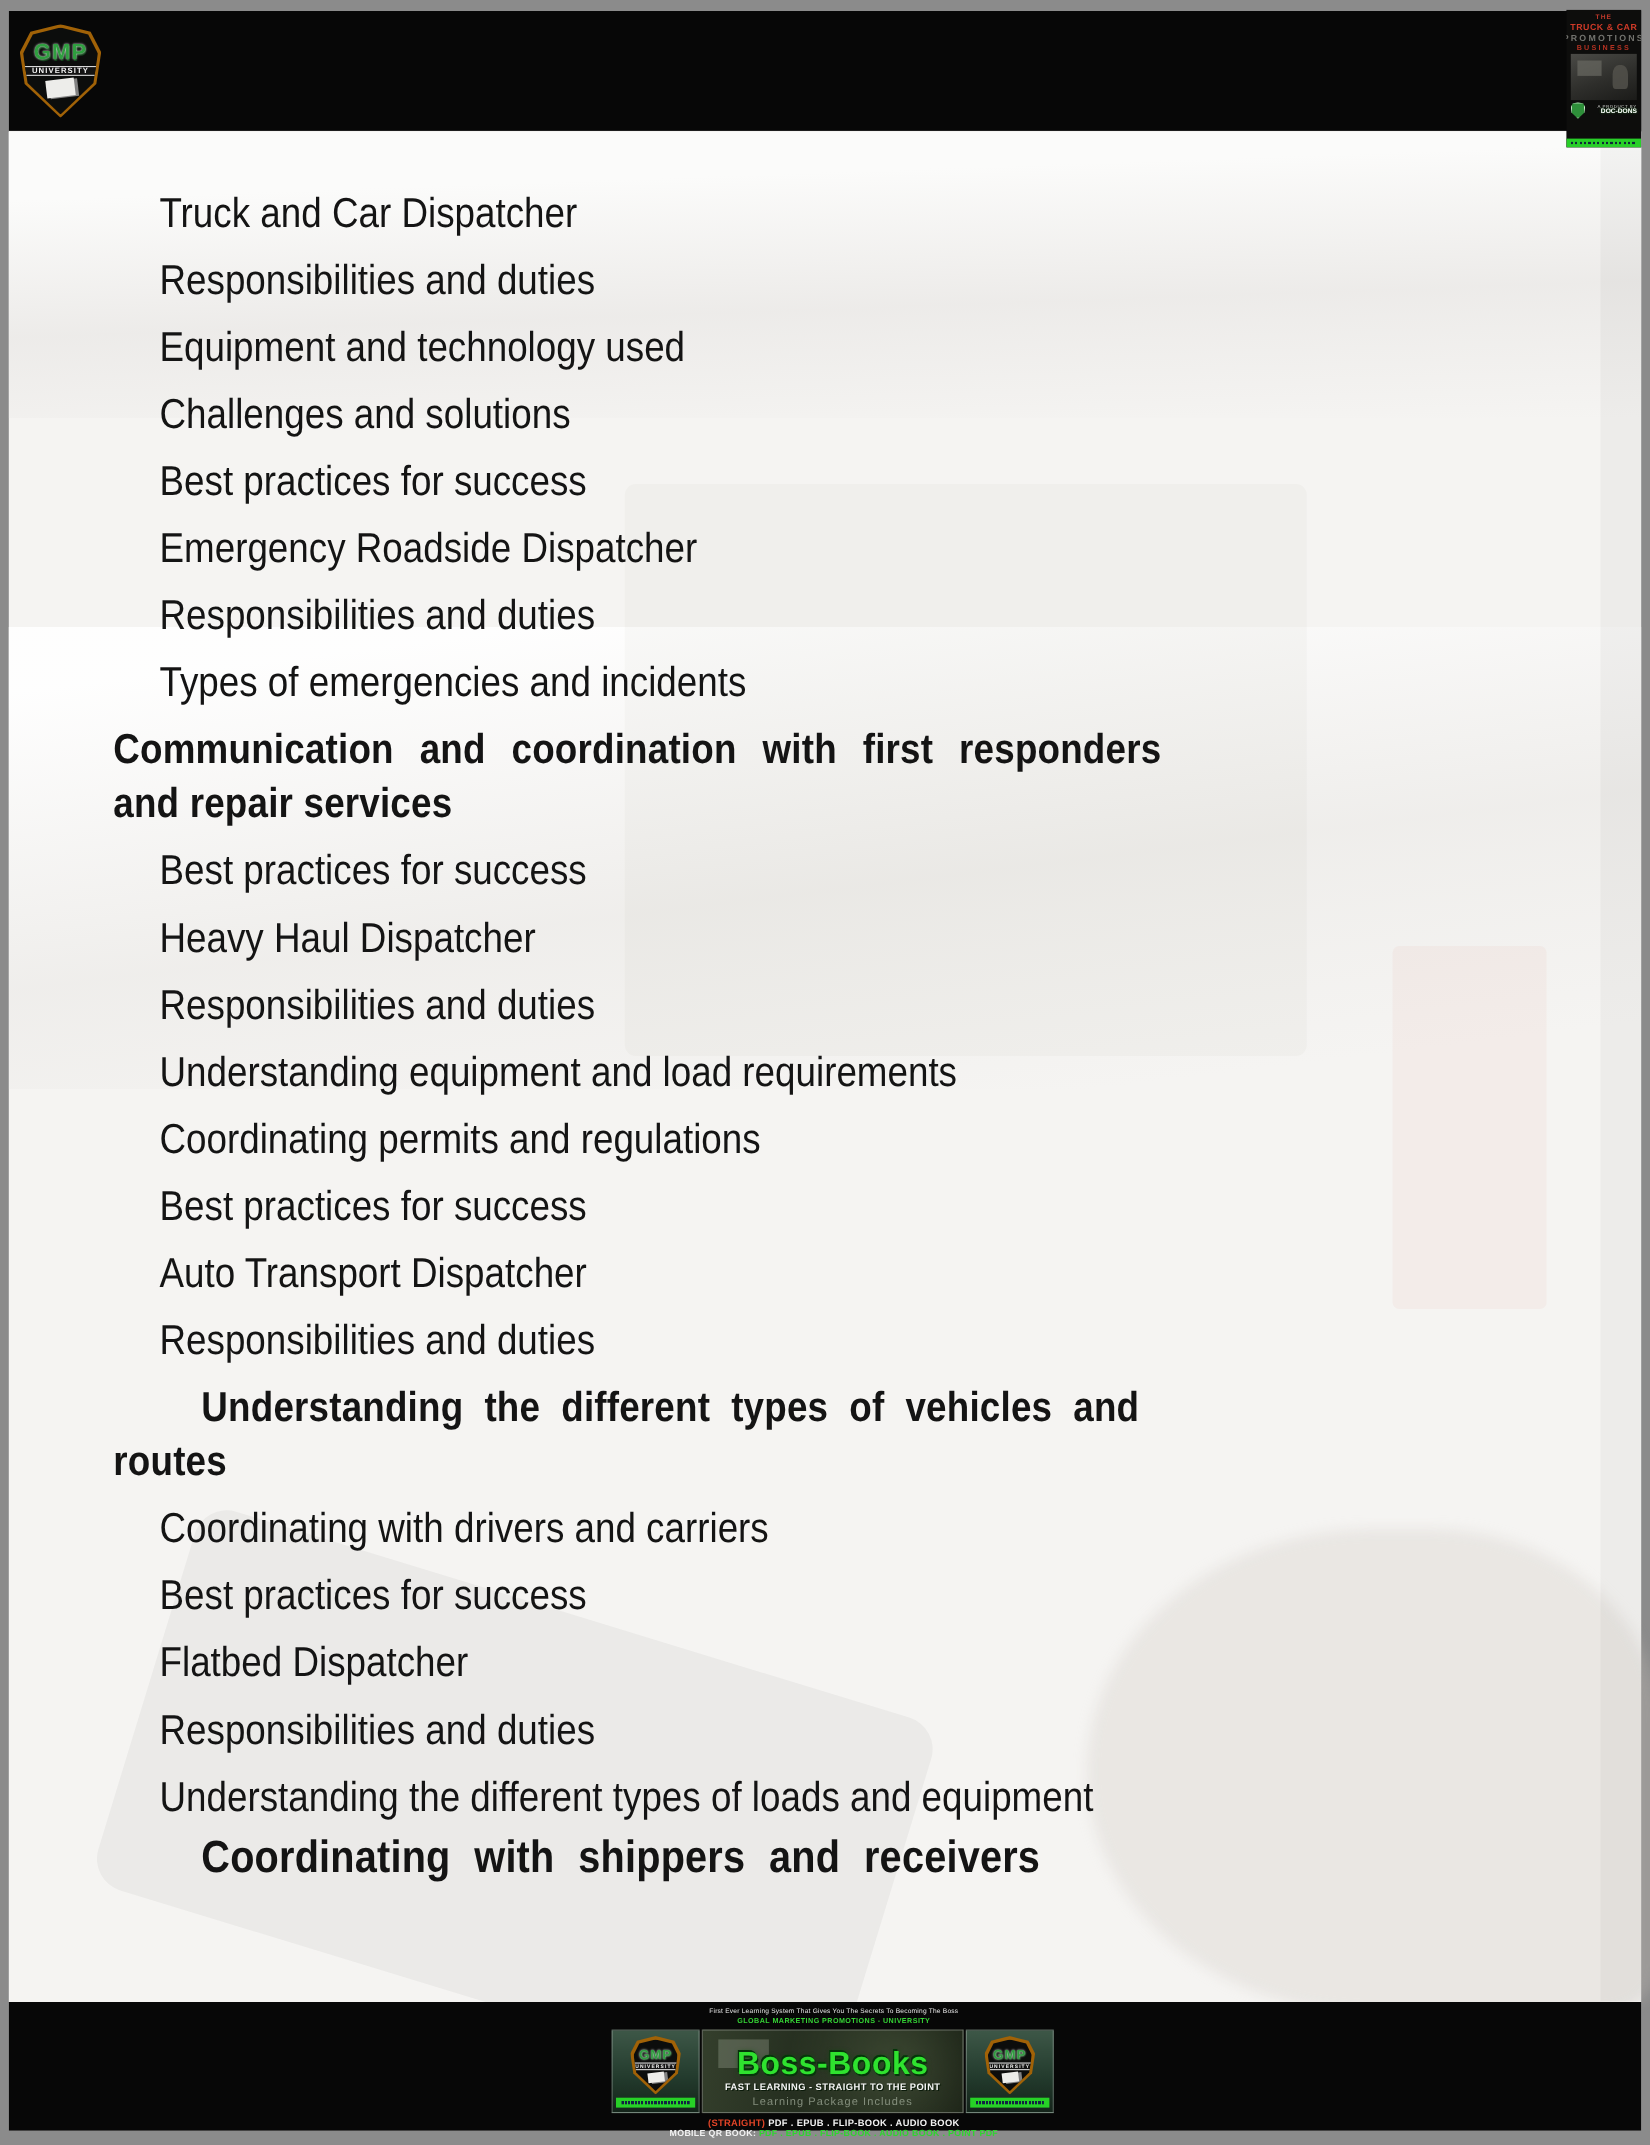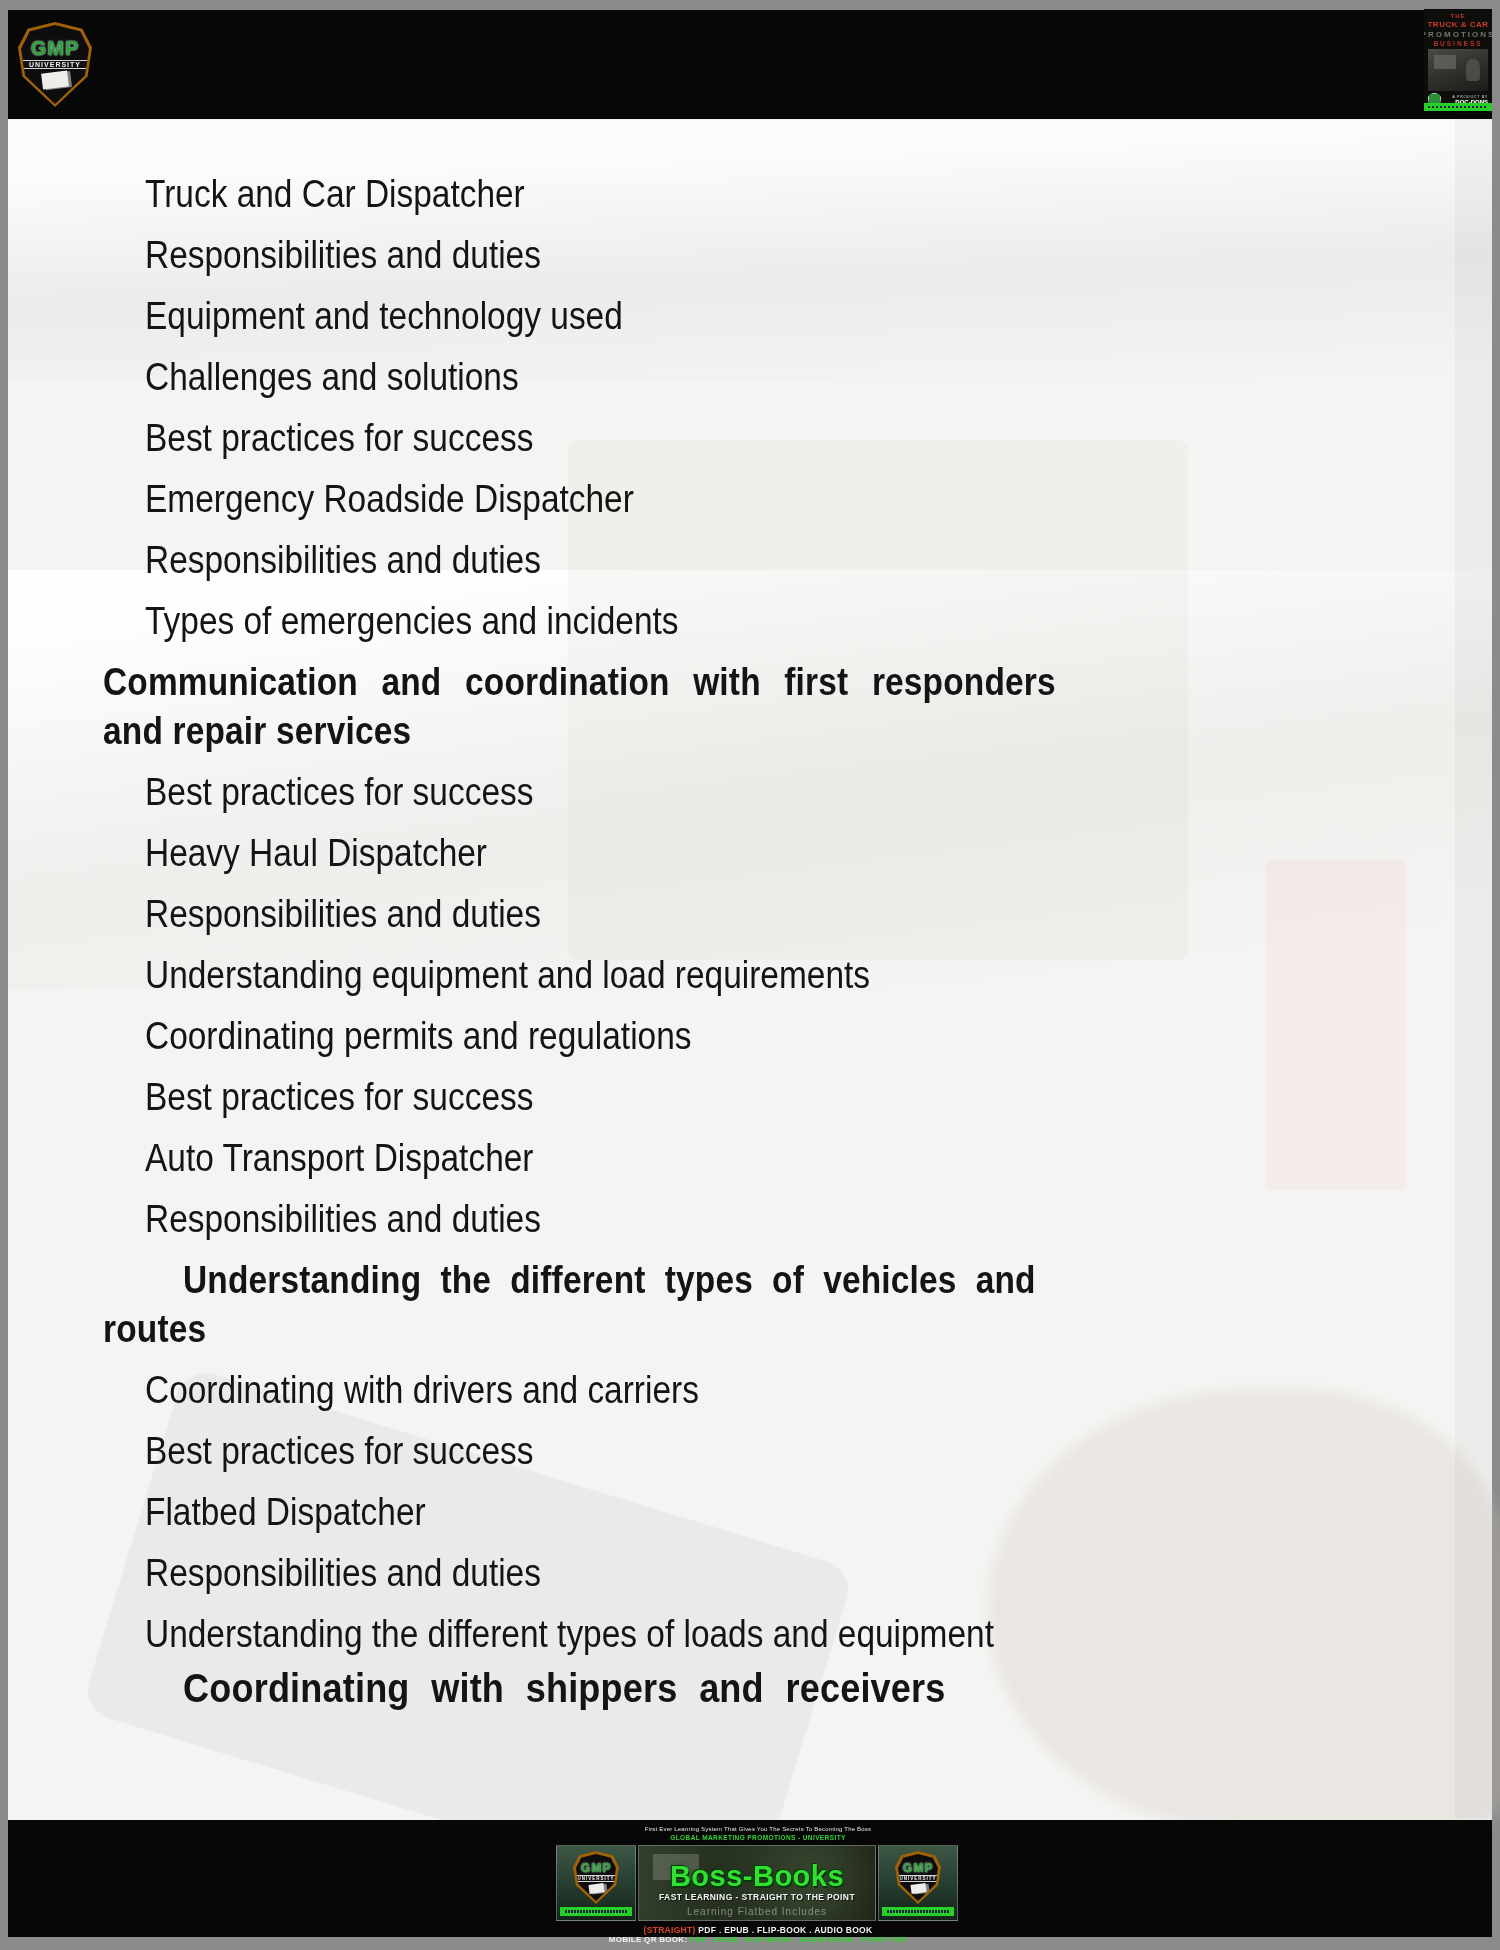--- a/index.html
+++ b/index.html
@@ -23,21 +23,21 @@
   .shield-in{position:absolute;inset:3px;clip-path:polygon(50% 0,87% 8%,100% 30%,94% 64%,50% 100%,6% 64%,0 30%,13% 8%);
              background:#0c0d0c;display:flex;flex-direction:column;align-items:center;}
   .s-acr{font-weight:700;color:#2f9e3f;text-shadow:0 0 2px #ffffff,1px 1px 0 #0a3a12;letter-spacing:1px;}
   .s-uni{width:100%;background:#131313;border-top:1px solid #d8d8d8;border-bottom:1px solid #d8d8d8;color:#f2f2f2;text-align:center;letter-spacing:1px;font-weight:700;}
   .s-card{background:#ededea;transform:rotate(-7deg);box-shadow:3px 1px 0 rgba(160,160,160,.8);}
   .hdr-shield{position:absolute;left:10px;top:12px;width:74px;height:85px;}
   .hdr-shield .s-acr{font-size:20px;margin-top:12px;}
   .hdr-shield .s-uni{font-size:7px;}
   .hdr-shield .s-card{width:26px;height:16px;margin-top:3px;}
   
-  .cover{position:absolute;left:1416px;top:-1px;width:68px;height:102px;background:#0d0d0c;
+  .cover{position:absolute;left:1416px;top:-1px;width:68px;height:125px;background:#0d0d0c;
          display:flex;flex-direction:column;align-items:center;overflow:hidden;}
   .cv-the{color:#c0392b;font-size:6px;font-weight:700;margin-top:4px;letter-spacing:1px;}
   .cv-t1{color:#cf3a28;font-size:8px;font-weight:700;letter-spacing:.5px;margin-top:1px;white-space:nowrap;}
   .cv-t2{color:#8d8d88;font-size:8px;font-weight:700;letter-spacing:2px;opacity:.8;margin-top:1px;white-space:nowrap;}
   .cv-t3{color:#b53222;font-size:6.5px;font-weight:700;letter-spacing:2px;margin-top:1px;}
   .cv-photo{width:60px;height:42px;margin-top:2px;background:linear-gradient(160deg,#4a4a46 0%,#2e2e2b 55%,#1b1b19 100%);position:relative;}
   .cv-photo:before{content:"";position:absolute;left:6px;top:6px;width:22px;height:14px;background:#6a6a63;opacity:.7;}
   .cv-photo:after{content:"";position:absolute;right:8px;top:10px;width:14px;height:22px;background:#55544e;border-radius:40% 40% 20% 20%;opacity:.8;}
   .cv-credit{width:60px;display:flex;align-items:center;justify-content:space-between;margin-top:2px;}
   .cv-shield{width:11px;height:13px;clip-path:polygon(50% 0,87% 8%,100% 30%,94% 64%,50% 100%,6% 64%,0 30%,13% 8%);background:#2e8f3a;border:1px solid #cfe8cf;}
@@ -171,21 +171,21 @@
             </div>
           </div>
           <div class="url-bar">
               <i></i>
             </div>
         </div>
 
         <div class="panel panel-c">
           <div class="brand">Boss-Books</div>
           <div class="slogan">FAST LEARNING - STRAIGHT TO THE POINT</div>
-          <div class="pkg">Learning Flatbed Includes</div>
+          <div class="pkg">Learning Package Includes</div>
         </div>
 
         <div class="panel green panel-r">
           <div class="shield ft-shield">
             <div class="shield-in">
               <div class="s-acr">GMP</div>
               <div class="s-uni">UNIVERSITY</div>
               <div class="s-card"></div>
             </div>
           </div>

